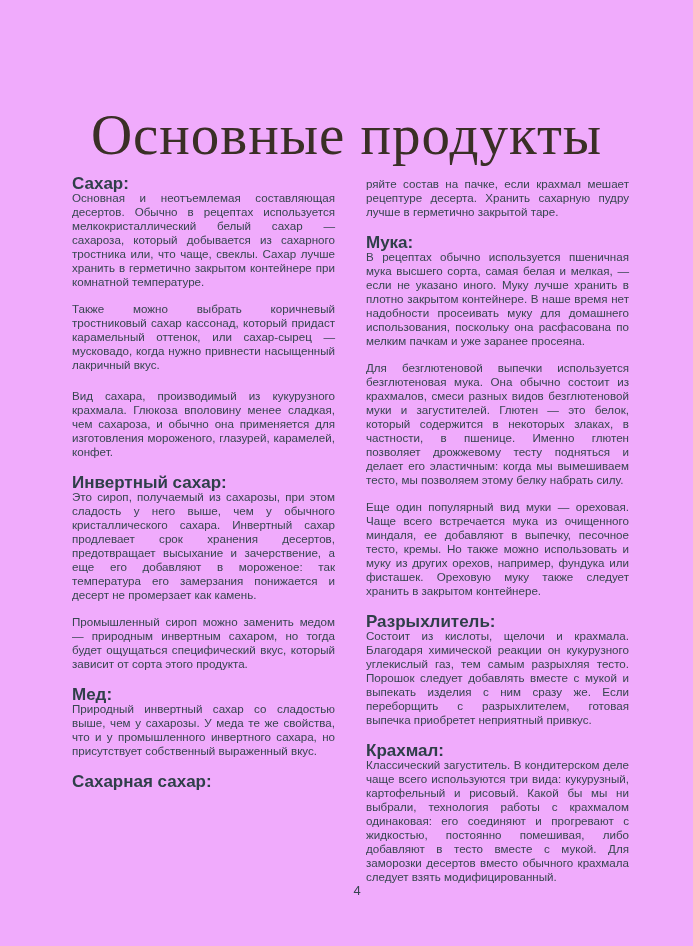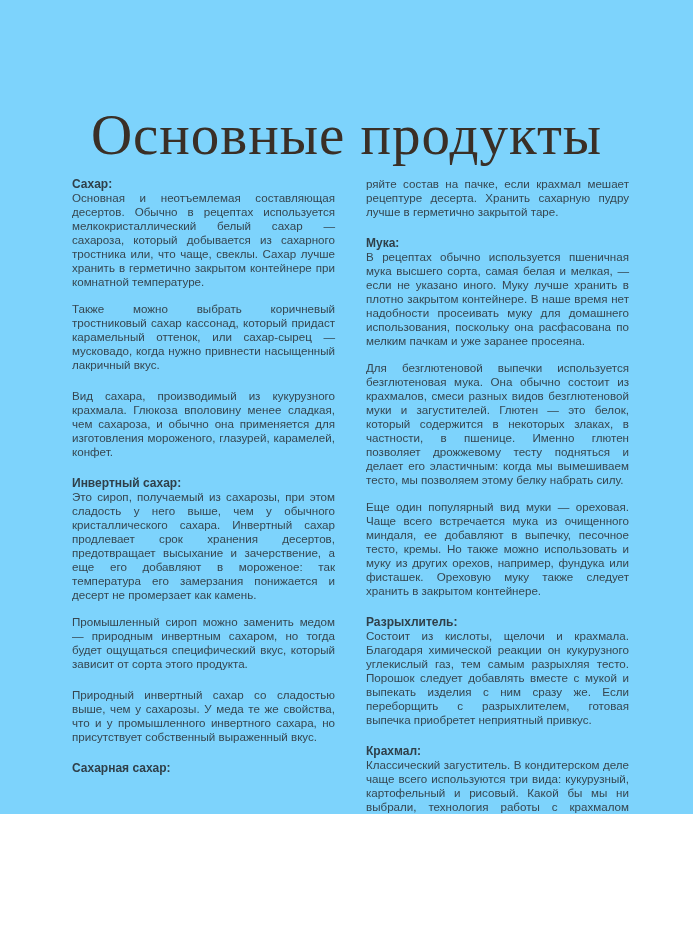--- a/index.html
+++ b/index.html
@@ -1,20 +1,20 @@
 <!DOCTYPE html>
 <html lang="ru"><head>
 <meta charset="utf-8">
 <style>
   html, body { margin: 0; padding: 0; }
   .page {
     position: relative;
     width: 693px;
-    height: 814px;
-    background: #7dd3fc;
+    height: 946px;
+    background: #f0abfc;
     font-family: "Liberation Sans", sans-serif;
     color: #364650;
     overflow: hidden;
   }
   .page-title {
     position: absolute;
     top: 64px;
     left: 0;
     width: 100%;
     text-align: center;
@@ -36,21 +36,21 @@
   }
   .col {
     width: 276px;
     font-size: 11.6px;
     line-height: 14px;
     text-align: justify;
   }
   .section { margin: 0 0 17px 0; }
   .section-heading {
     margin: 0;
-    font-size: 12px;
+    font-size: 17px;
     line-height: 14px;
     font-weight: 700;
     color: #2f3f49;
     text-align: left;
   }
   .section p { margin: 0 13px 13px 0; }
   .section p:last-child { margin-bottom: 0; }
   .page-number {
     position: absolute;
     top: 883px;
@@ -78,20 +78,21 @@
       </div>
       <div class="section">
         <p>Вид сахара, производимый из кукурузного крахмала. Глюкоза вполовину менее сладкая, чем сахароза, и обычно она применяется для изготовления мороженого, глазурей, карамелей, конфет.</p>
       </div>
       <div class="section">
         <h3 class="section-heading">Инвертный сахар:</h3>
         <p>Это сироп, получаемый из сахарозы, при этом сладость у него выше, чем у обычного кристаллического сахара. Инвертный сахар продлевает срок хранения десертов, предотвращает высыхание и зачерствение, а еще его добавляют в мороженое: так температура его замерзания понижается и десерт не промерзает как камень.</p>
         <p>Промышленный сироп можно заменить медом — природным инвертным сахаром, но тогда будет ощущаться специфический вкус, который зависит от сорта этого продукта.</p>
       </div>
       <div class="section">
+        <h3 class="section-heading">Мед:</h3>
         <p>Природный инвертный сахар со сладостью выше, чем у сахарозы. У меда те же свойства, что и у промышленного инвертного сахара, но присутствует собственный выраженный вкус.</p>
       </div>
       <div class="section">
         <h3 class="section-heading">Сахарная сахар:</h3>
       </div>
     </div>
 
     <div class="col">
       <div class="section">
         <p>ряйте состав на пачке, если крахмал мешает рецептуре десерта. Хранить сахарную пудру лучше в герметично закрытой таре.</p>

